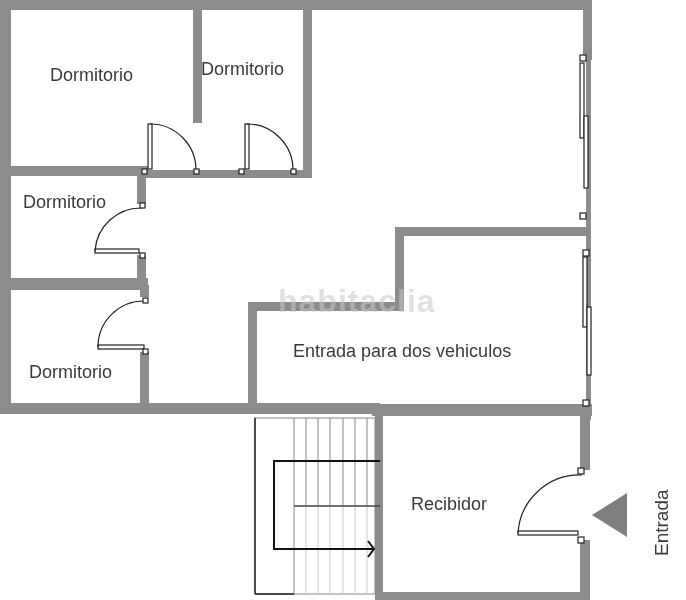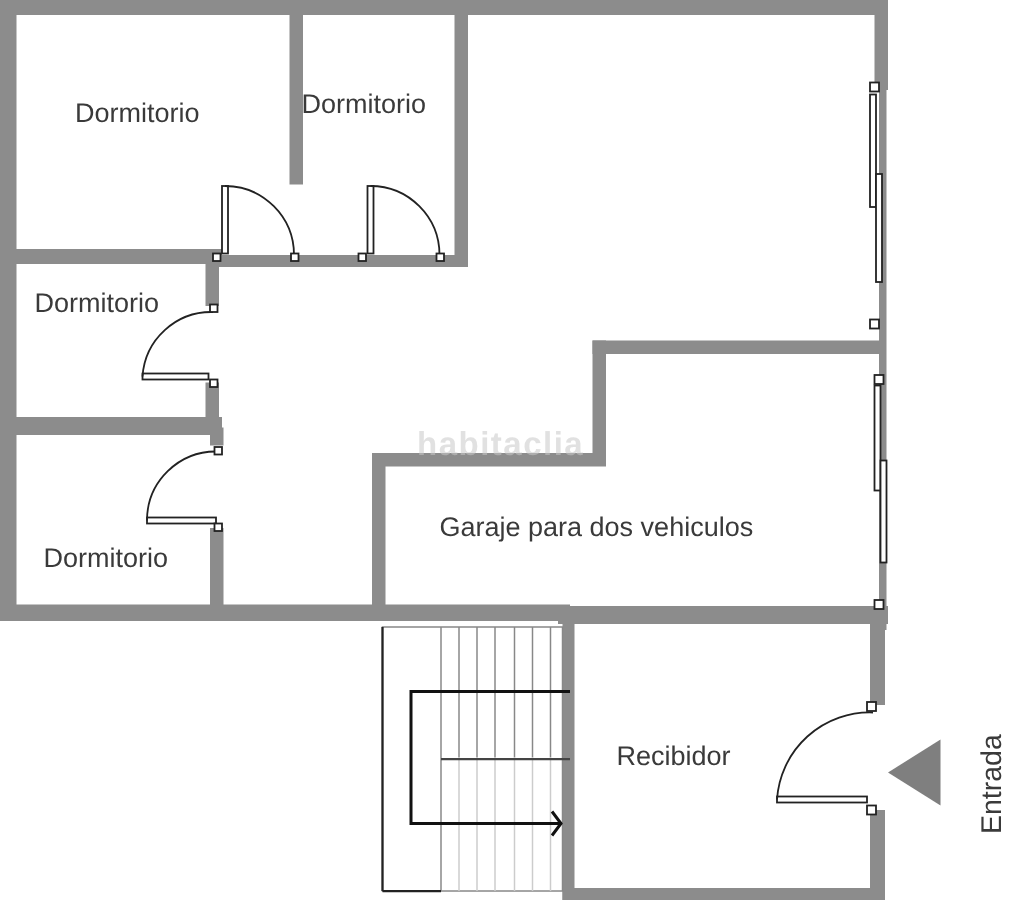--- a/index.html
+++ b/index.html
@@ -1,19 +1,19 @@
 <!DOCTYPE html>
 <html><head>
 <meta charset="utf-8">
 <style>
   html, body { margin: 0; padding: 0; background: #ffffff; }
   body { width: 686px; height: 600px; position: relative; overflow: hidden; font-family: "Liberation Sans", "DejaVu Sans", sans-serif; }
   #plan { position: absolute; left: 0; top: 0; }
   .label { position: absolute; color: #3a3a3a; font-size: 18px; white-space: nowrap; text-align: right; }
-  .watermark { position: absolute; color: rgba(200,200,200,0.55); font-size: 22px; font-weight: bold; letter-spacing: 1px; white-space: nowrap; }
+  .watermark { position: absolute; color: rgba(200,200,200,0.55); font-size: 32px; font-weight: bold; letter-spacing: 1px; white-space: nowrap; }
   .entrada { position: absolute; color: #3a3a3a; font-size: 19px; transform: rotate(-90deg); transform-origin: left top; white-space: nowrap; }
 </style>
 </head>
 <body>
 
 <svg id="plan" width="686" height="600" viewBox="0 0 686 600" xmlns="http://www.w3.org/2000/svg">
   <g fill="#8c8c8c">
 
     <rect x="0" y="0" width="592" height="10"></rect>
 
@@ -134,15 +134,15 @@
 
   <polygon points="592,515 627,493 627,537" fill="#7f7f7f"></polygon>
 </svg>
 
 <div class="watermark" style="left:278px; top:283px;">habitaclia</div>
 
 <div class="label" style="left:50px; top:65px;">Dormitorio</div>
 <div class="label" style="left:201px; top:59px;">Dormitorio</div>
 <div class="label" style="left:23px; top:192px;">Dormitorio</div>
 <div class="label" style="left:29px; top:362px;">Dormitorio</div>
-<div class="label" style="left:293px; top:341px;">Garaje para dos vehiculos</div>
+<div class="label" style="left:293px; top:341px;">Entrada para dos vehiculos</div>
 <div class="label" style="left:411px; top:494px;">Recibidor</div>
 <div class="entrada" style="left:651px; top:556px;">Entrada</div>
 
 </body></html>

